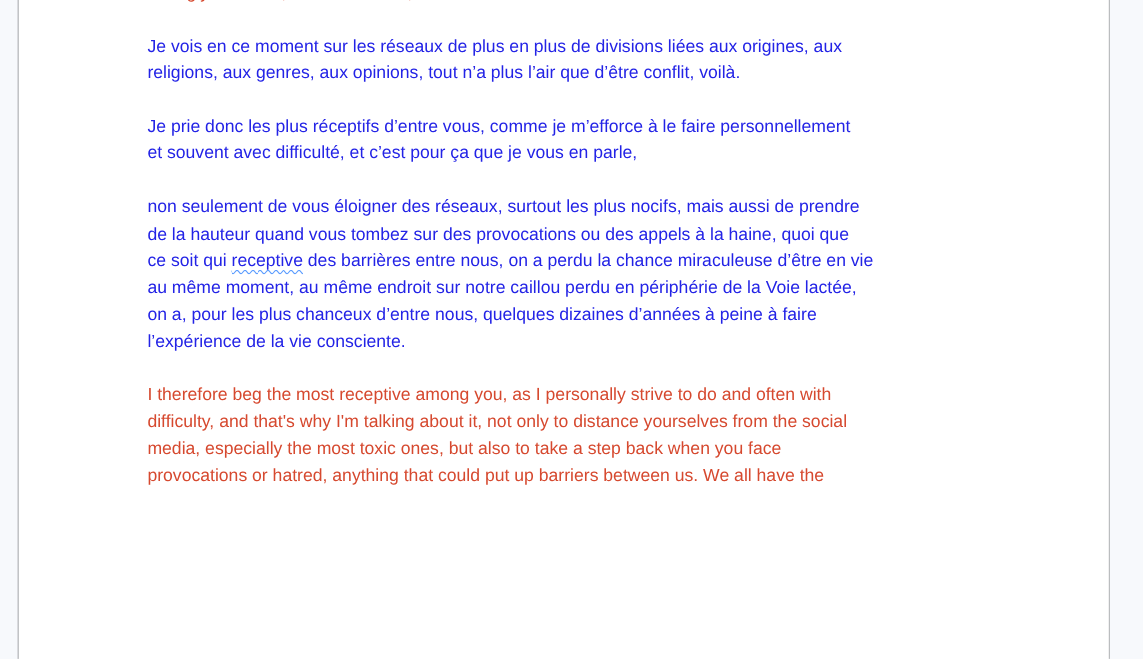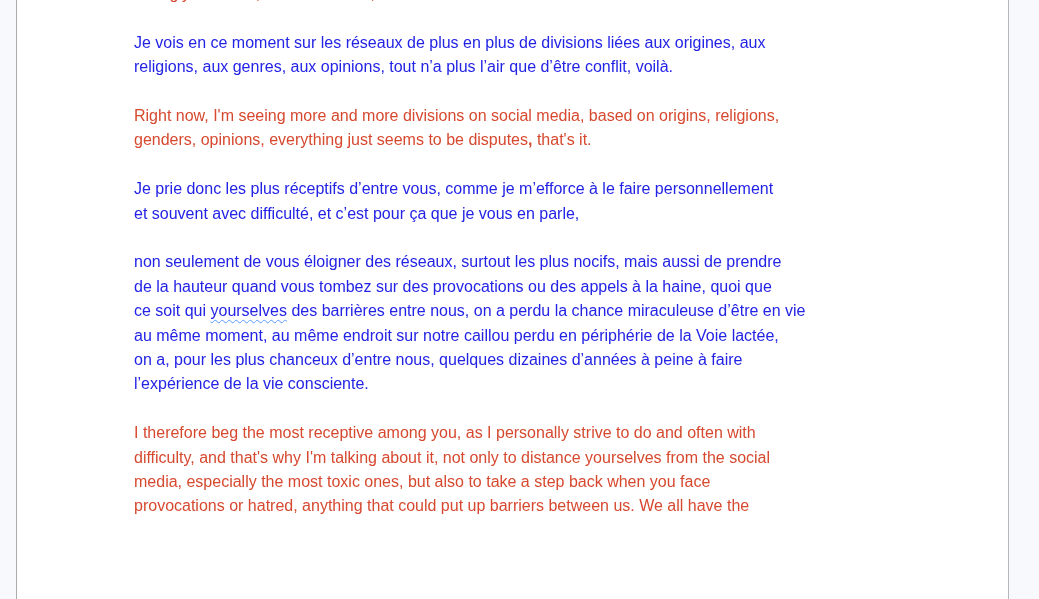--- a/index.html
+++ b/index.html
@@ -55,30 +55,28 @@
 
 <div class="app-canvas">
   <div class="paper">
     <div class="doc-content">
 
       <p class="en">boringly common, but never mind, I do what I want!</p>
 
       <p class="fr">Je vois en ce moment sur les réseaux de plus en plus de divisions liées aux origines, aux
 religions, aux genres, aux opinions, tout n’a plus l’air que d’être conflit, voilà.</p>
 
-      <p class="en"><span>Right now, I'm seeing more and more divisions on social media, based on origins, religions,
-genders, opinions, everything just seems to be disputes</span><span class="bold">,</span><span> that's it.</span></p>
 
       <p class="fr">Je prie donc les plus réceptifs d’entre vous, comme je m’efforce à le faire personnellement
 et souvent avec difficulté, et c’est pour ça que je vous en parle,</p>
 
 
       <p class="fr"><span>non seulement de vous éloigner des réseaux, surtout les plus nocifs, mais aussi de prendre
 de la hauteur quand vous tombez sur des provocations ou des appels à la haine, quoi que
-ce soit qui </span><span class="misspelled">yourselves</span><span> des barrières entre nous, on a perdu la chance miraculeuse d’être en vie
+ce soit qui </span><span class="misspelled">receptive</span><span> des barrières entre nous, on a perdu la chance miraculeuse d’être en vie
 au même moment, au même endroit sur notre caillou perdu en périphérie de la Voie lactée,
 on a, pour les plus chanceux d’entre nous, quelques dizaines d’années à peine à faire
 l’expérience de la vie consciente.</span></p>
 
       <p class="en">I therefore beg the most receptive among you, as I personally strive to do and often with
 difficulty, and that's why I'm talking about it, not only to distance yourselves from the social
 media, especially the most toxic ones, but also to take a step back when you face
 provocations or hatred, anything that could put up barriers between us. We all have the</p>
 
     </div>

